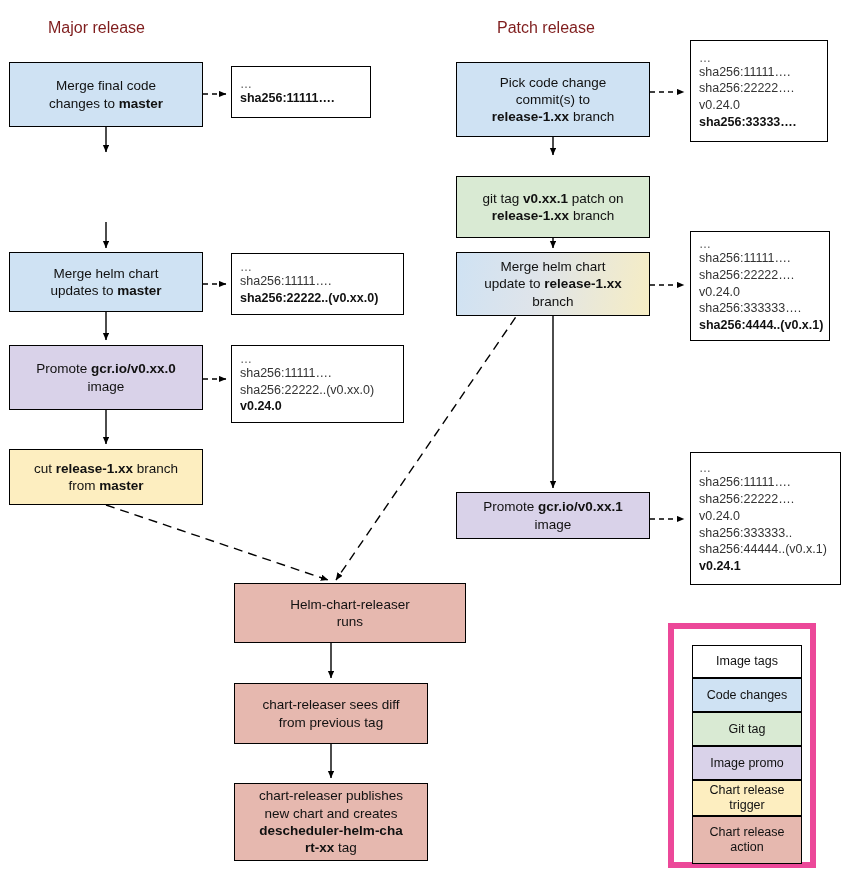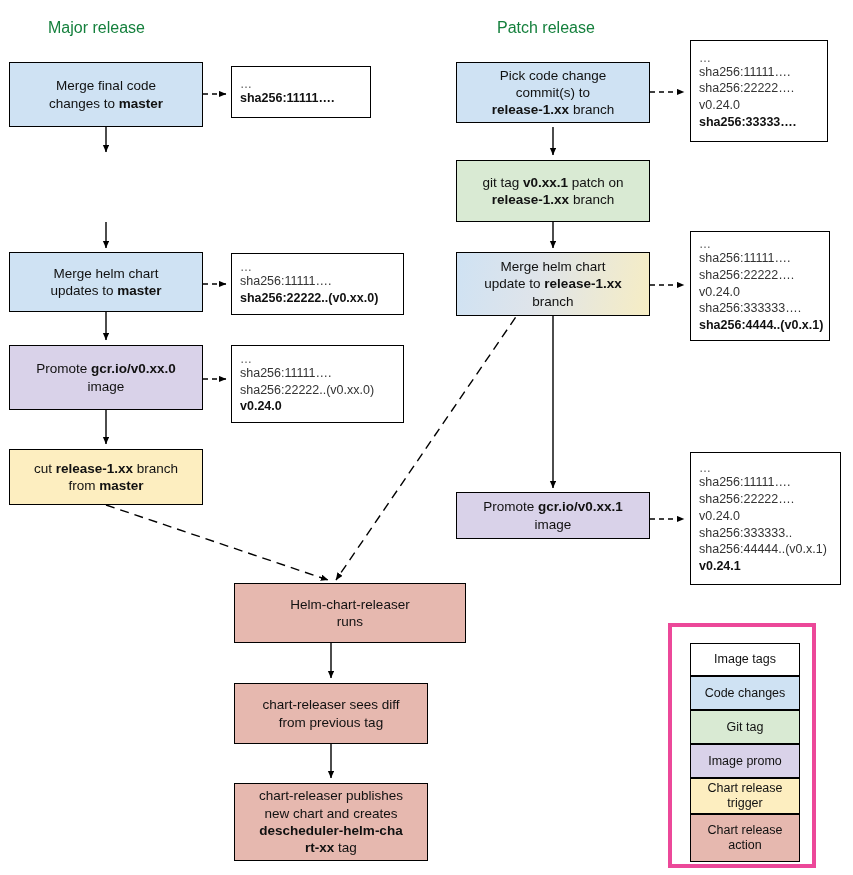--- a/index.html
+++ b/index.html
@@ -14,21 +14,21 @@
   #canvas {
     position: relative;
     width: 853px;
     height: 875px;
     background: #ffffff;
     overflow: hidden;
   }
   .col-title {
     position: absolute;
     font-size: 16px;
-    color: #15803d;
+    color: #7f1d1d;
     white-space: nowrap;
   }
   
   .node {
     position: absolute;
     box-sizing: border-box;
     border: 1px solid #000000;
     display: flex;
     align-items: center;
     justify-content: center;
@@ -63,21 +63,21 @@
     justify-content: center;
   }
   .note .line { white-space: nowrap; }
   .note .line.b { font-weight: bold; color: #111111; }
   .note .line.dots { letter-spacing: 1px; color: #555; font-size: 12px; line-height: 1.0; }
 
   
   #legend-frame {
     position: absolute;
     box-sizing: border-box;
-    border: 4px solid #ec4899;
+    border: 6px solid #ec4899;
     background: #ffffff;
   }
   .legend-item {
     position: absolute;
     box-sizing: border-box;
     border: 1px solid #000000;
     display: flex;
     align-items: center;
     justify-content: center;
     text-align: center;
@@ -143,24 +143,24 @@
   <div class="node c-code" style="left:9px; top:252px; width:194px; height:60px;">
     <span class="txt">Merge helm chart<br>updates to <b>master</b></span>
   </div>
   <div class="node c-promo" style="left:9px; top:345px; width:194px; height:65px;">
     <span class="txt">Promote <b>gcr.io/v0.xx.0</b><br>image</span>
   </div>
   <div class="node c-trigger" style="left:9px; top:449px; width:194px; height:56px;">
     <span class="txt">cut <b>release-1.xx</b> branch<br>from <b>master</b></span>
   </div>
 
-  <div class="node c-code" style="left:456px; top:62px; width:194px; height:61px;">
+  <div class="node c-code" style="left:456px; top:62px; width:194px; height:75px;">
     <span class="txt">Pick code change<br>commit(s) to<br><b>release-1.xx</b> branch</span>
   </div>
-  <div class="node c-git" style="left:456px; top:160px; width:194px; height:62px;">
+  <div class="node c-git" style="left:456px; top:176px; width:194px; height:62px;">
     <span class="txt">git tag <b>v0.xx.1</b> patch on<br><b>release-1.xx</b> branch</span>
   </div>
   <div class="node c-mix" style="left:456px; top:252px; width:194px; height:64px;">
     <span class="txt">Merge helm chart<br>update to <b>release-1.xx</b><br>branch</span>
   </div>
   <div class="node c-promo" style="left:456px; top:492px; width:194px; height:47px;">
     <span class="txt">Promote <b>gcr.io/v0.xx.1</b><br>image</span>
   </div>
 
   <div class="node c-action" style="left:234px; top:583px; width:232px; height:60px;">

